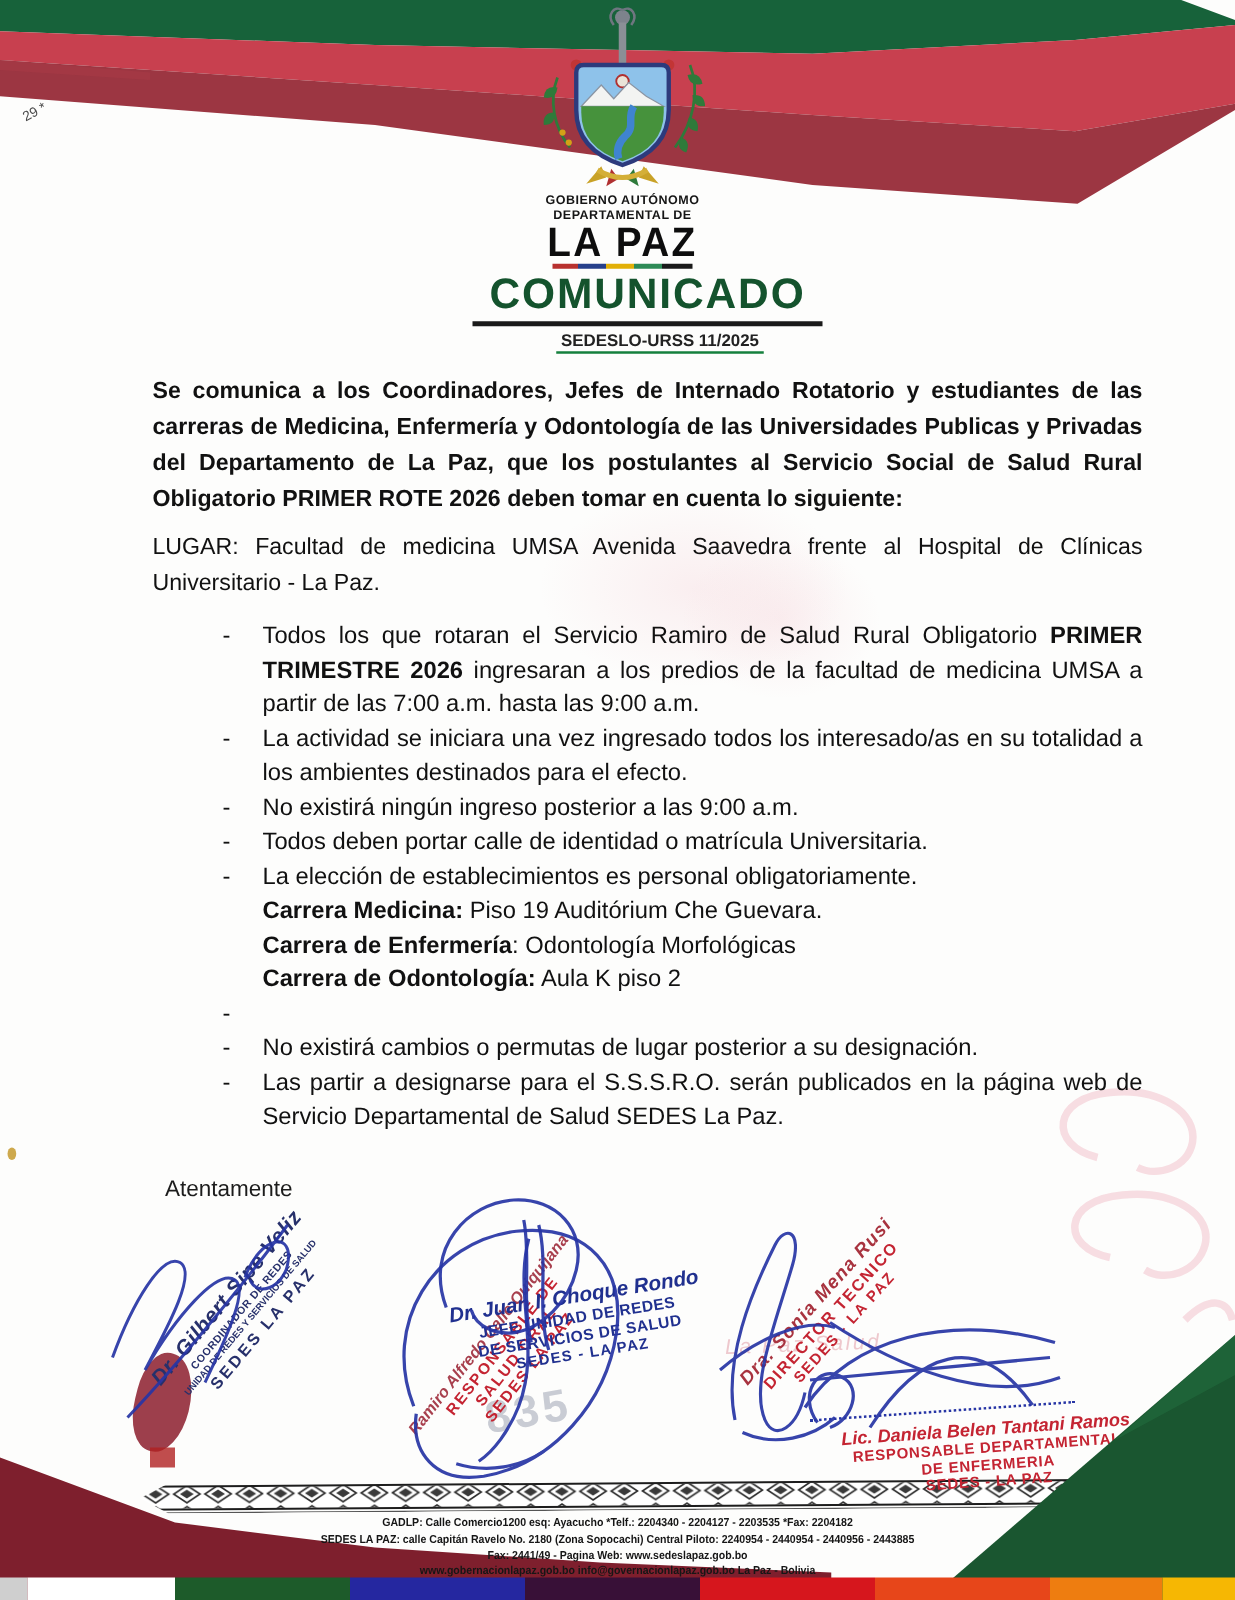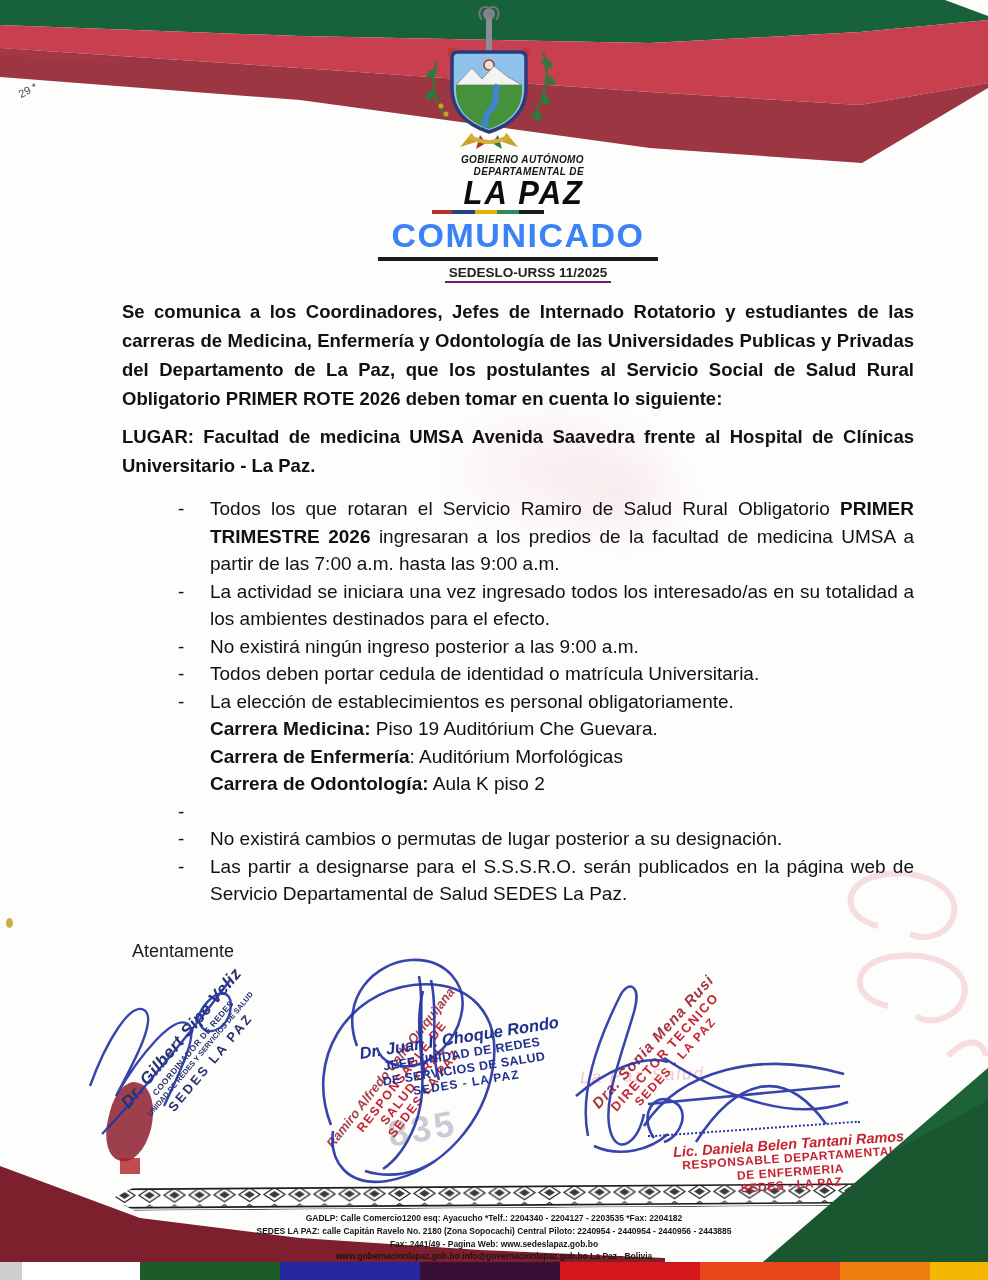--- a/index.html
+++ b/index.html
@@ -2,39 +2,39 @@
 <html><head>
 <meta charset="utf-8">
 <style>
   html,body{margin:0;padding:0;background:#e8e8e8;}
   .page{position:relative;width:988px;height:1280px;margin:0 auto;background:#fdfdfc;overflow:hidden;
         font-family:"Liberation Sans", sans-serif;color:#111;}
   .abs{position:absolute;}
 
   
   .ribbon{left:0;top:0;z-index:1;}
-  .emblem{left:392px;top:2px;width:192px;text-align:right;z-index:3;font-style:italic;}
+  .emblem{left:402px;top:2px;width:192px;text-align:center;z-index:3;}
   .org-line{font-size:10px;font-weight:bold;letter-spacing:.4px;color:#151515;line-height:11.5px;}
   .brand{font-size:31px;font-weight:bold;letter-spacing:2px;color:#0d0d0d;line-height:30px;
          transform:scaleY(1.06);margin-top:1px;}
   .brand-bar{width:112px;height:4px;margin:2px auto 0;
              background:linear-gradient(90deg,#b8312f 0 18%,#27408b 18% 38%,#e2b007 38% 58%,#2e8b57 58% 78%,#1a1a1a 78% 100%);}
   .corner-note{left:18px;top:84px;font-size:11px;color:#4a4a4a;transform:rotate(-28deg);z-index:2;}
 
   
   .title-wrap{left:122px;top:216px;width:792px;text-align:center;z-index:10;}
-  .doc-title{display:inline-block;font-size:34px;font-weight:bold;letter-spacing:1.5px;color:#3b82f6;
+  .doc-title{display:inline-block;font-size:34px;font-weight:bold;letter-spacing:1.5px;color:#14532d;
              border-bottom:4px solid #1a1a1a;padding:0 14px 2px;}
   .doc-ref{margin-top:4px;font-size:13.5px;font-weight:bold;color:#222;}
-  .doc-ref span{border-bottom:2px solid #701a75;padding:0 4px 1px;margin-left:20px;}
+  .doc-ref span{border-bottom:2px solid #15803d;padding:0 4px 1px;margin-left:20px;}
 
   
   .doc-body{left:122px;top:297px;width:792px;z-index:10;}
   .intro{font-size:18.5px;font-weight:bold;line-height:29px;text-align:justify;margin:0;}
-  .lugar{font-size:18.5px;font-weight:bold;line-height:29px;text-align:justify;margin:9px 0 0;}
+  .lugar{font-size:18.5px;font-weight:normal;line-height:29px;text-align:justify;margin:9px 0 0;}
   .bullet-list{margin-top:15px;}
   .bullet-item{display:flex;}
   .dash{flex:0 0 88px;box-sizing:border-box;padding-left:56px;font-size:19px;line-height:27.5px;}
   .bullet-text{flex:1;font-size:19px;line-height:27.5px;text-align:justify;}
   .bullet-text .b{font-weight:bold;}
   .closing{left:132px;top:941px;font-size:18px;color:#1c1c1c;z-index:12;}
   .dateline{left:622px;top:1016px;font-size:20px;color:#1a1a1a;z-index:12;}
 
   
   .ghost{pointer-events:none;}
@@ -153,33 +153,33 @@
         <div class="bullet-item">
           <span class="dash">-</span>
           <span class="bullet-text"><span>La actividad se iniciara una vez ingresado todos los interesado/as en su totalidad a los ambientes destinados para el efecto.</span></span>
         </div>
         <div class="bullet-item">
           <span class="dash">-</span>
           <span class="bullet-text"><span>No existirá ningún ingreso posterior a las 9:00 a.m.</span></span>
         </div>
         <div class="bullet-item">
           <span class="dash">-</span>
-          <span class="bullet-text"><span>Todos deben portar cedula de identidad o matrícula Universitaria.</span></span>
+          <span class="bullet-text"><span>Todos deben portar calle de identidad o matrícula Universitaria.</span></span>
         </div>
         <div class="bullet-item">
           <span class="dash">-</span>
           <span class="bullet-text"><span>La elección de establecimientos es personal obligatoriamente.</span></span>
         </div>
         <div class="bullet-item">
           <span class="dash"></span>
           <span class="bullet-text"><span class="b">Carrera Medicina:</span><span> Piso 19 Auditórium Che Guevara.</span></span>
         </div>
         <div class="bullet-item">
           <span class="dash"></span>
-          <span class="bullet-text"><span class="b">Carrera de Enfermería</span><span>: Auditórium Morfológicas</span></span>
+          <span class="bullet-text"><span class="b">Carrera de Enfermería</span><span>: Odontología Morfológicas</span></span>
         </div>
         <div class="bullet-item">
           <span class="dash"></span>
           <span class="bullet-text"><span class="b">Carrera de Odontología:</span><span> Aula K piso 2</span></span>
         </div>
         <div class="bullet-item">
           <span class="dash">-</span>
         </div>
         <div class="bullet-item">
           <span class="dash">-</span>

